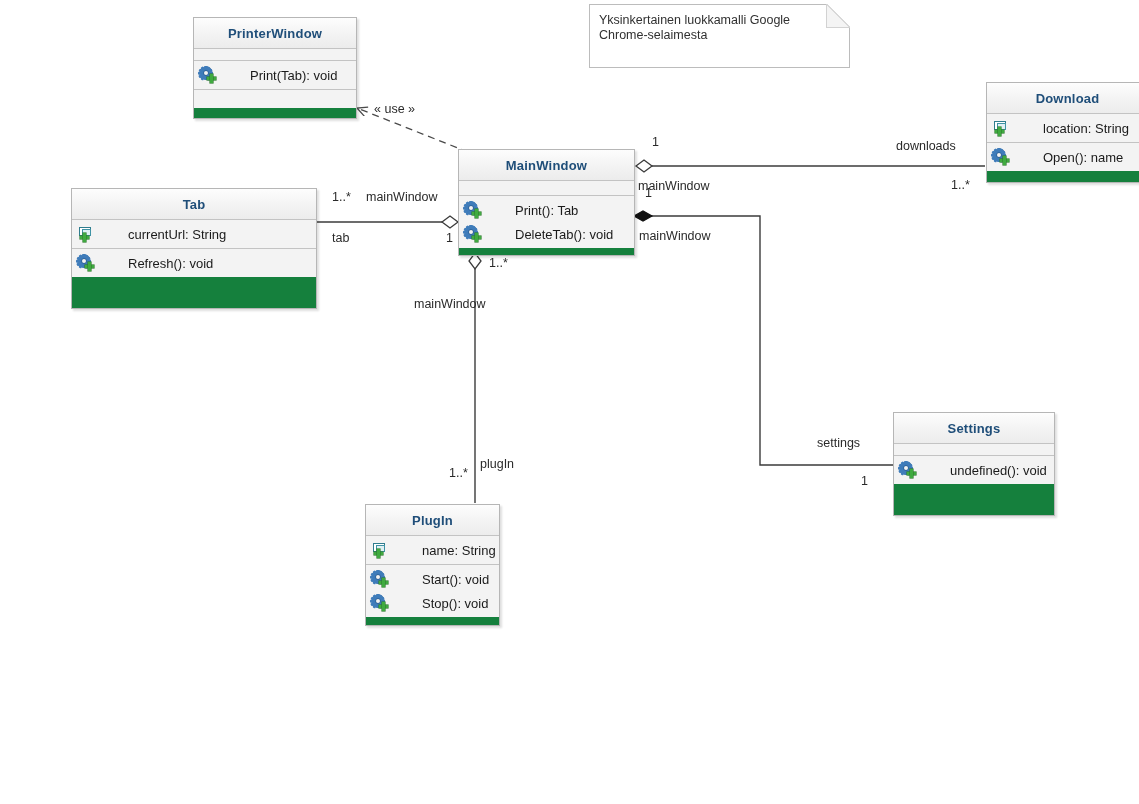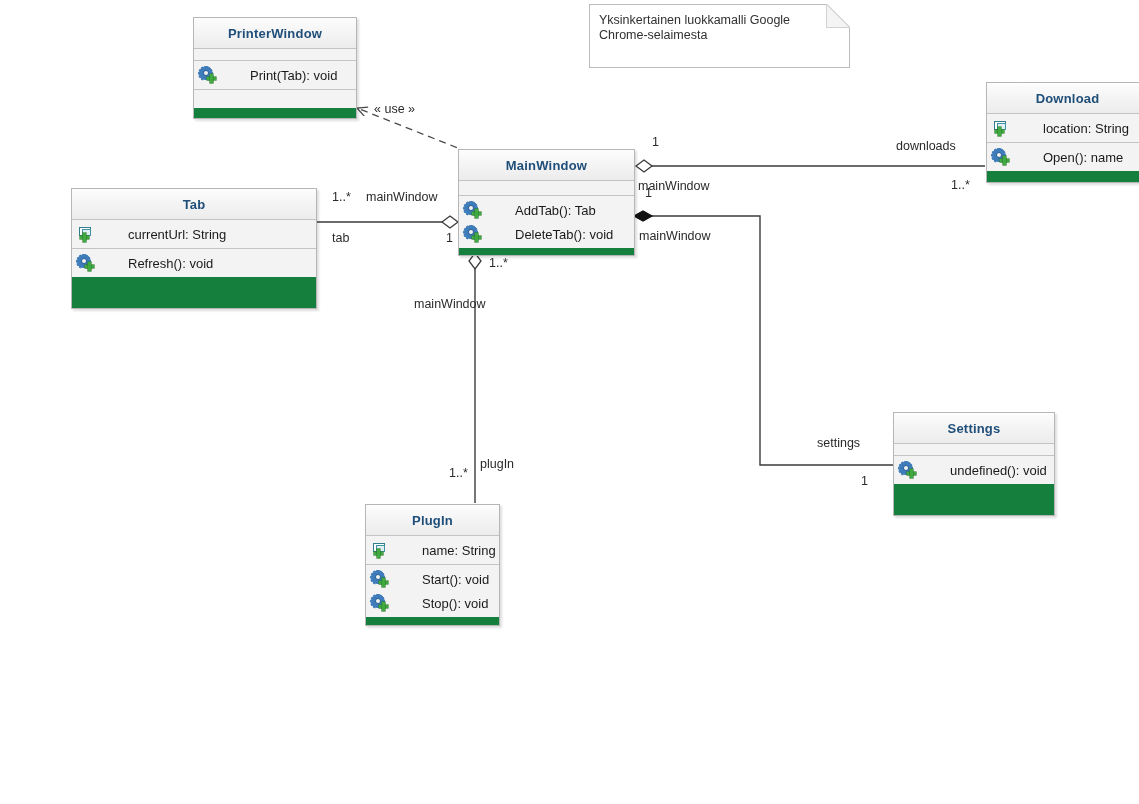--- a/index.html
+++ b/index.html
@@ -240,21 +240,21 @@
     <div class="uml-compartment last">
       <div class="uml-feature">
         <span class="ico ico-meth">
           <span class="cog"></span>
             <span class="t1"></span>
             <span class="t2"></span>
             <span class="t3"></span>
           <span class="hole"></span>
             <span class="plus"></span>
         </span>
-        <span class="lbl">AddTab(): Tab</span>
+        <span class="lbl">Print(): Tab</span>
       </div>
       <div class="uml-feature">
         <span class="ico ico-meth">
           <span class="cog"></span>
             <span class="t1"></span>
             <span class="t2"></span>
             <span class="t3"></span>
           <span class="hole"></span>
             <span class="plus"></span>
         </span>

